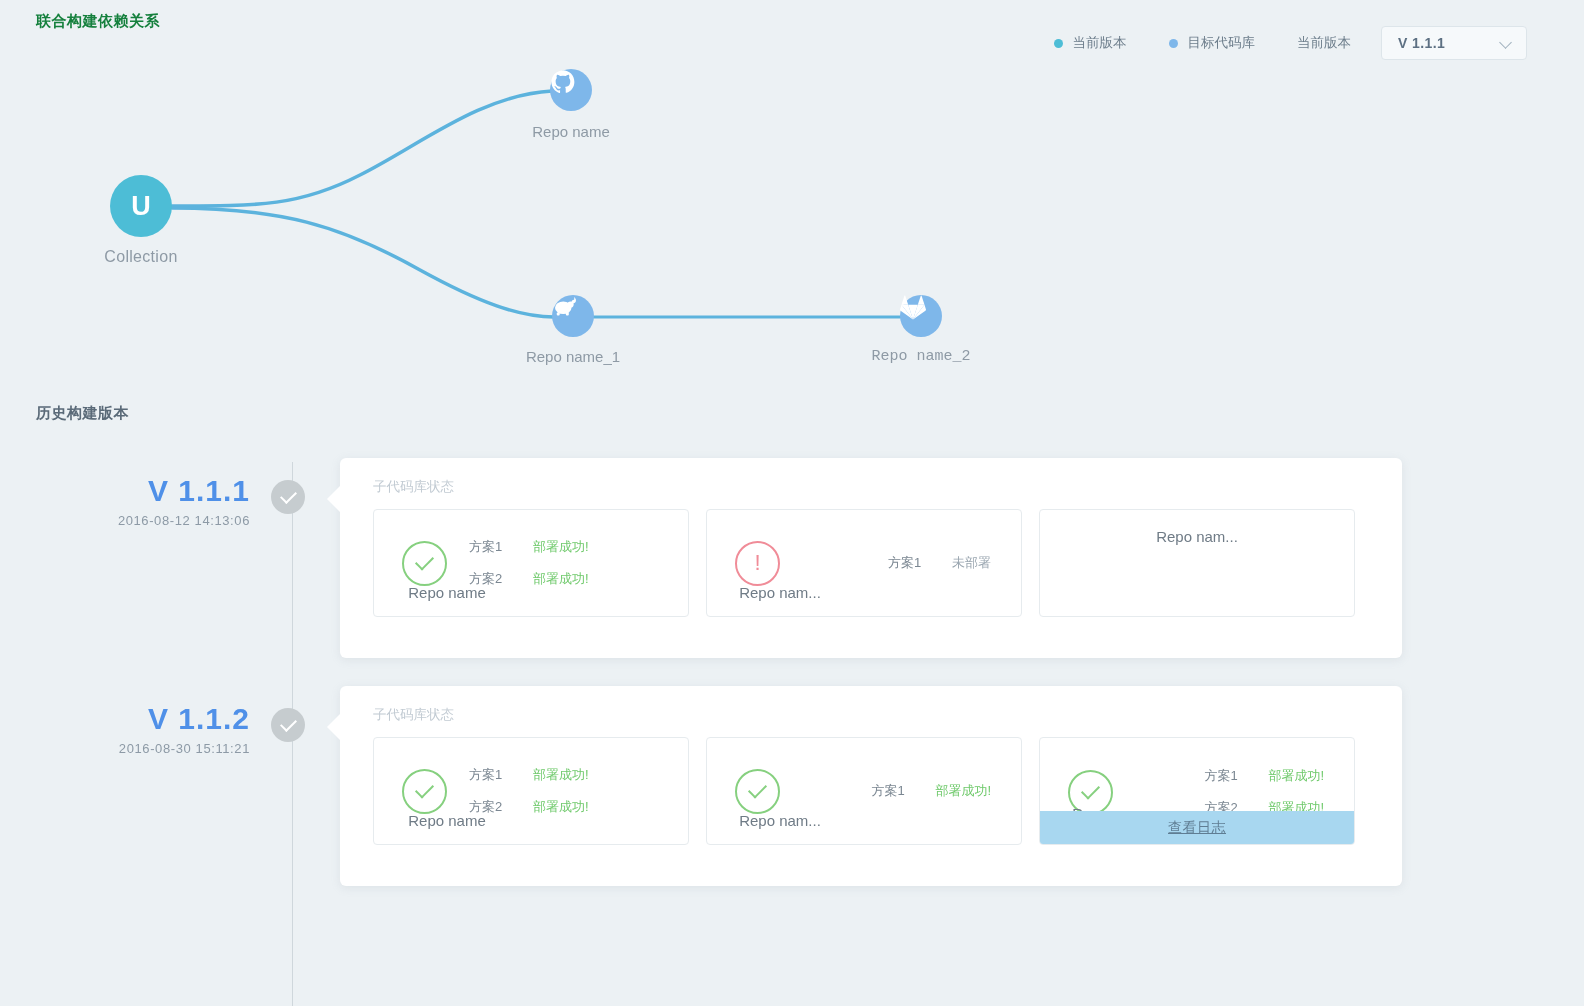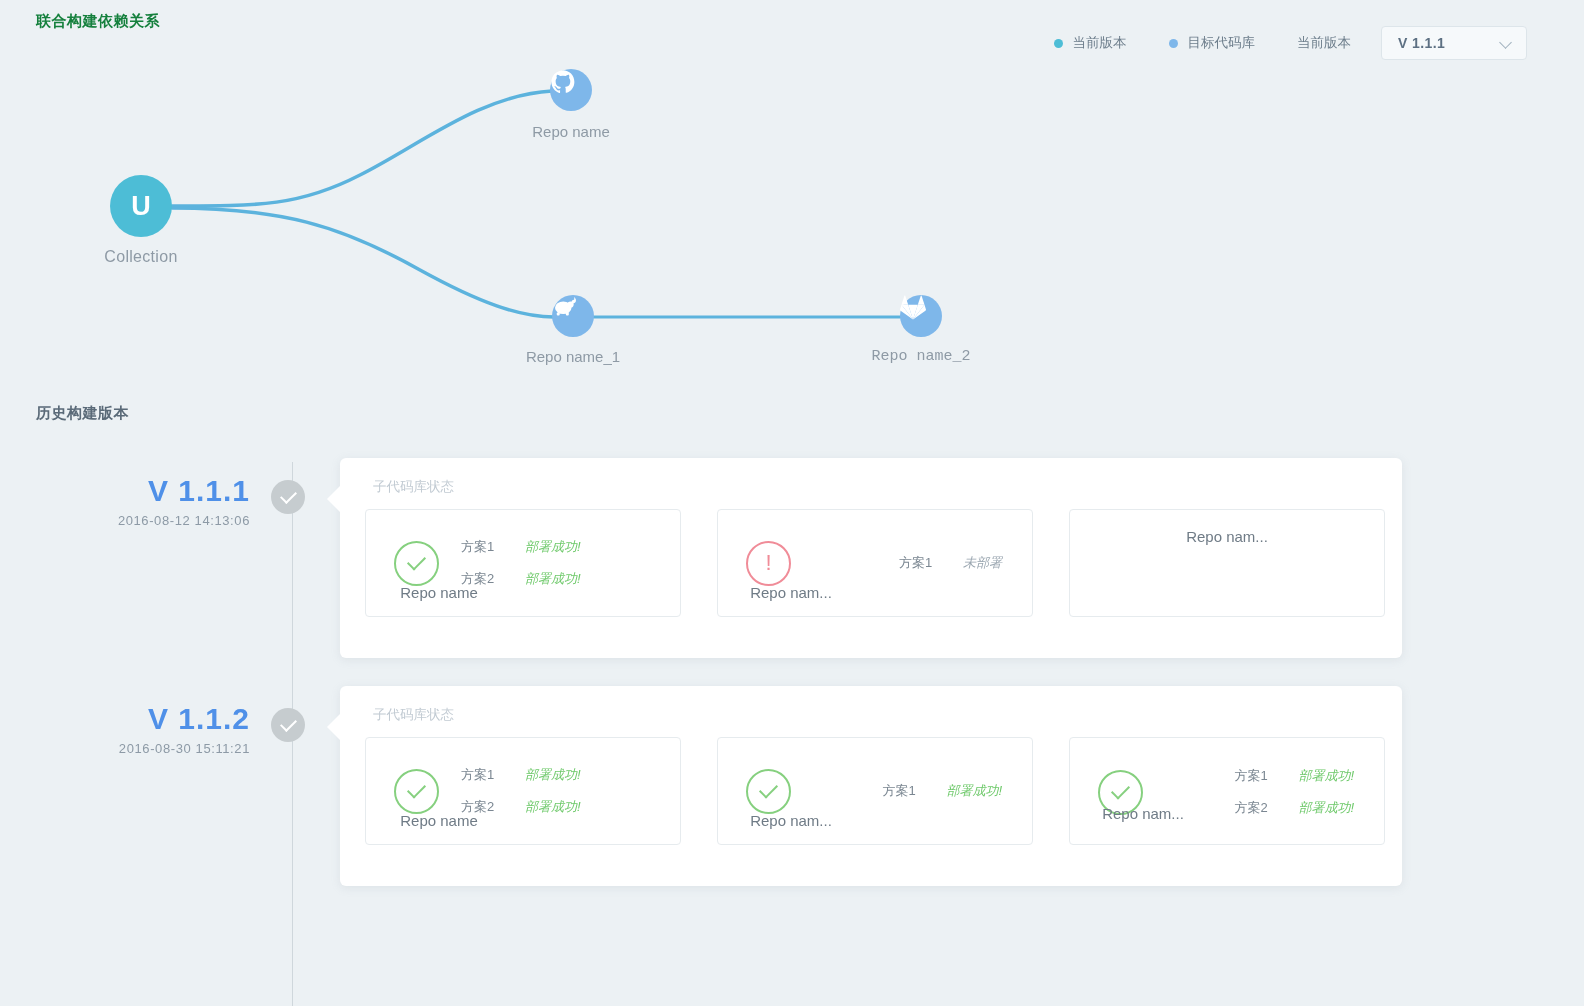--- a/index.html
+++ b/index.html
@@ -204,23 +204,23 @@
 
   .panel-title {
     position: absolute;
     left: 33px; top: 20px;
     font-size: 13.5px;
     color: #c2cbd3;
   }
 
   .cards {
     position: absolute;
-    left: 25px; top: 51px;
-    display: flex;
-    gap: 36px;
+    left: 33px; top: 51px;
+    display: flex;
+    gap: 17px;
   }
   .card {
     width: 316px;
     height: 108px;
     border: 1px solid #e6ebee;
     border-radius: 4px;
     position: relative;
     background: #fff;
     box-sizing: border-box;
     overflow: hidden;
@@ -271,21 +271,21 @@
     gap: 14px;
   }
   .plan-row {
     display: flex;
     align-items: center;
     font-size: 13px;
     color: #7b8792;
     white-space: nowrap;
   }
   .plan-name { width: 46px; }
-  .plan-status { margin-left: 18px; color: #6ec96a; font-style: italic; }
+  .plan-status { margin-left: 18px; color: #6ec96a; }
   .plan-status.none { color: #9aa6b0; }
 
   
   .card.building .b-title {
     position: absolute;
     left: 0; right: 0; top: 18px;
     text-align: center;
     font-size: 15px;
     color: #6f7b86;
   }
@@ -526,19 +526,20 @@
                 <span class="plan-name">方案1</span>
                 <span class="plan-status">部署成功!</span>
               </div>
               <div class="plan-row">
                 <span class="plan-name">方案2</span>
                 <span class="plan-status">部署成功!</span>
               </div>
             </div>
           </div>
           <div class="rn-cut">Repo nam...</div>
+          <div class="log-bar">查看日志</div>
         </div>
 
       </div>
     </div>
   </div>
 
 </div>
 
 </body></html>

